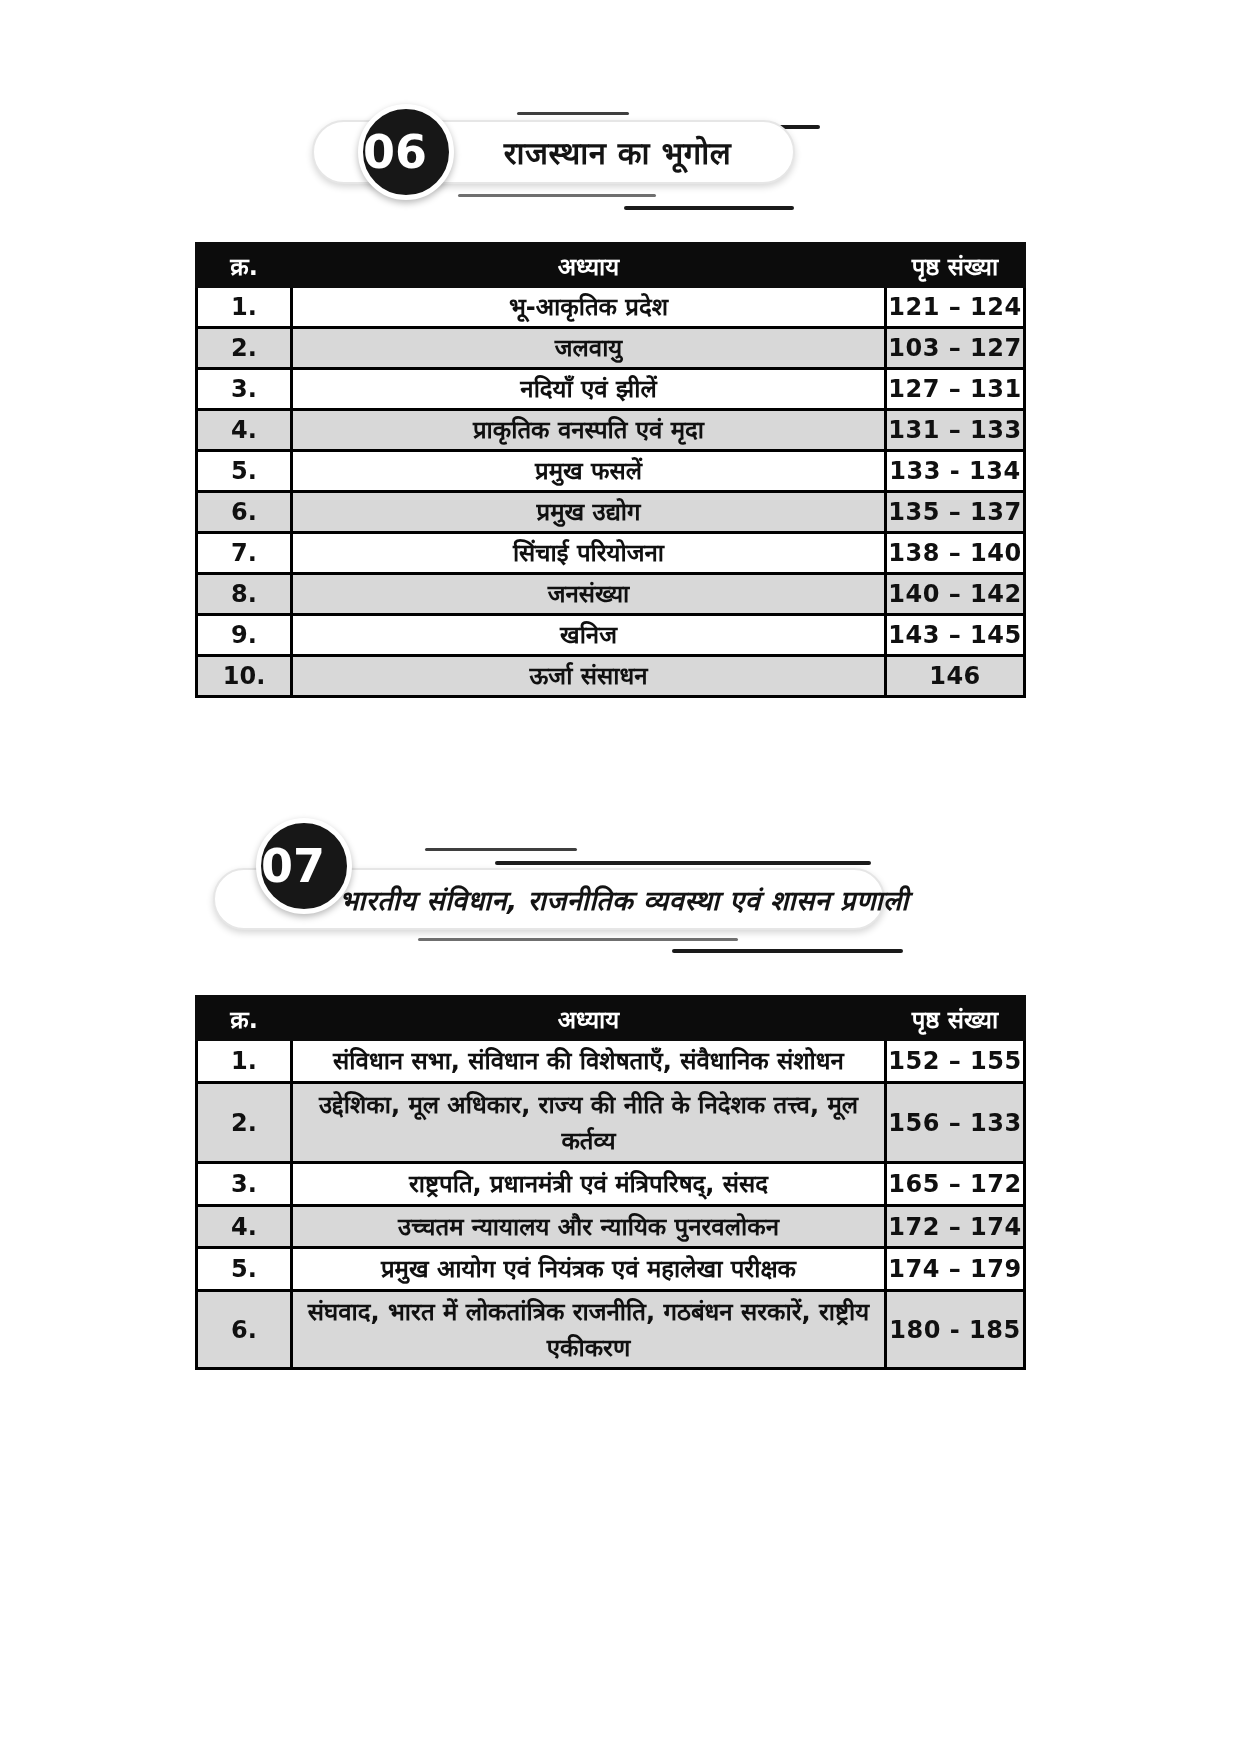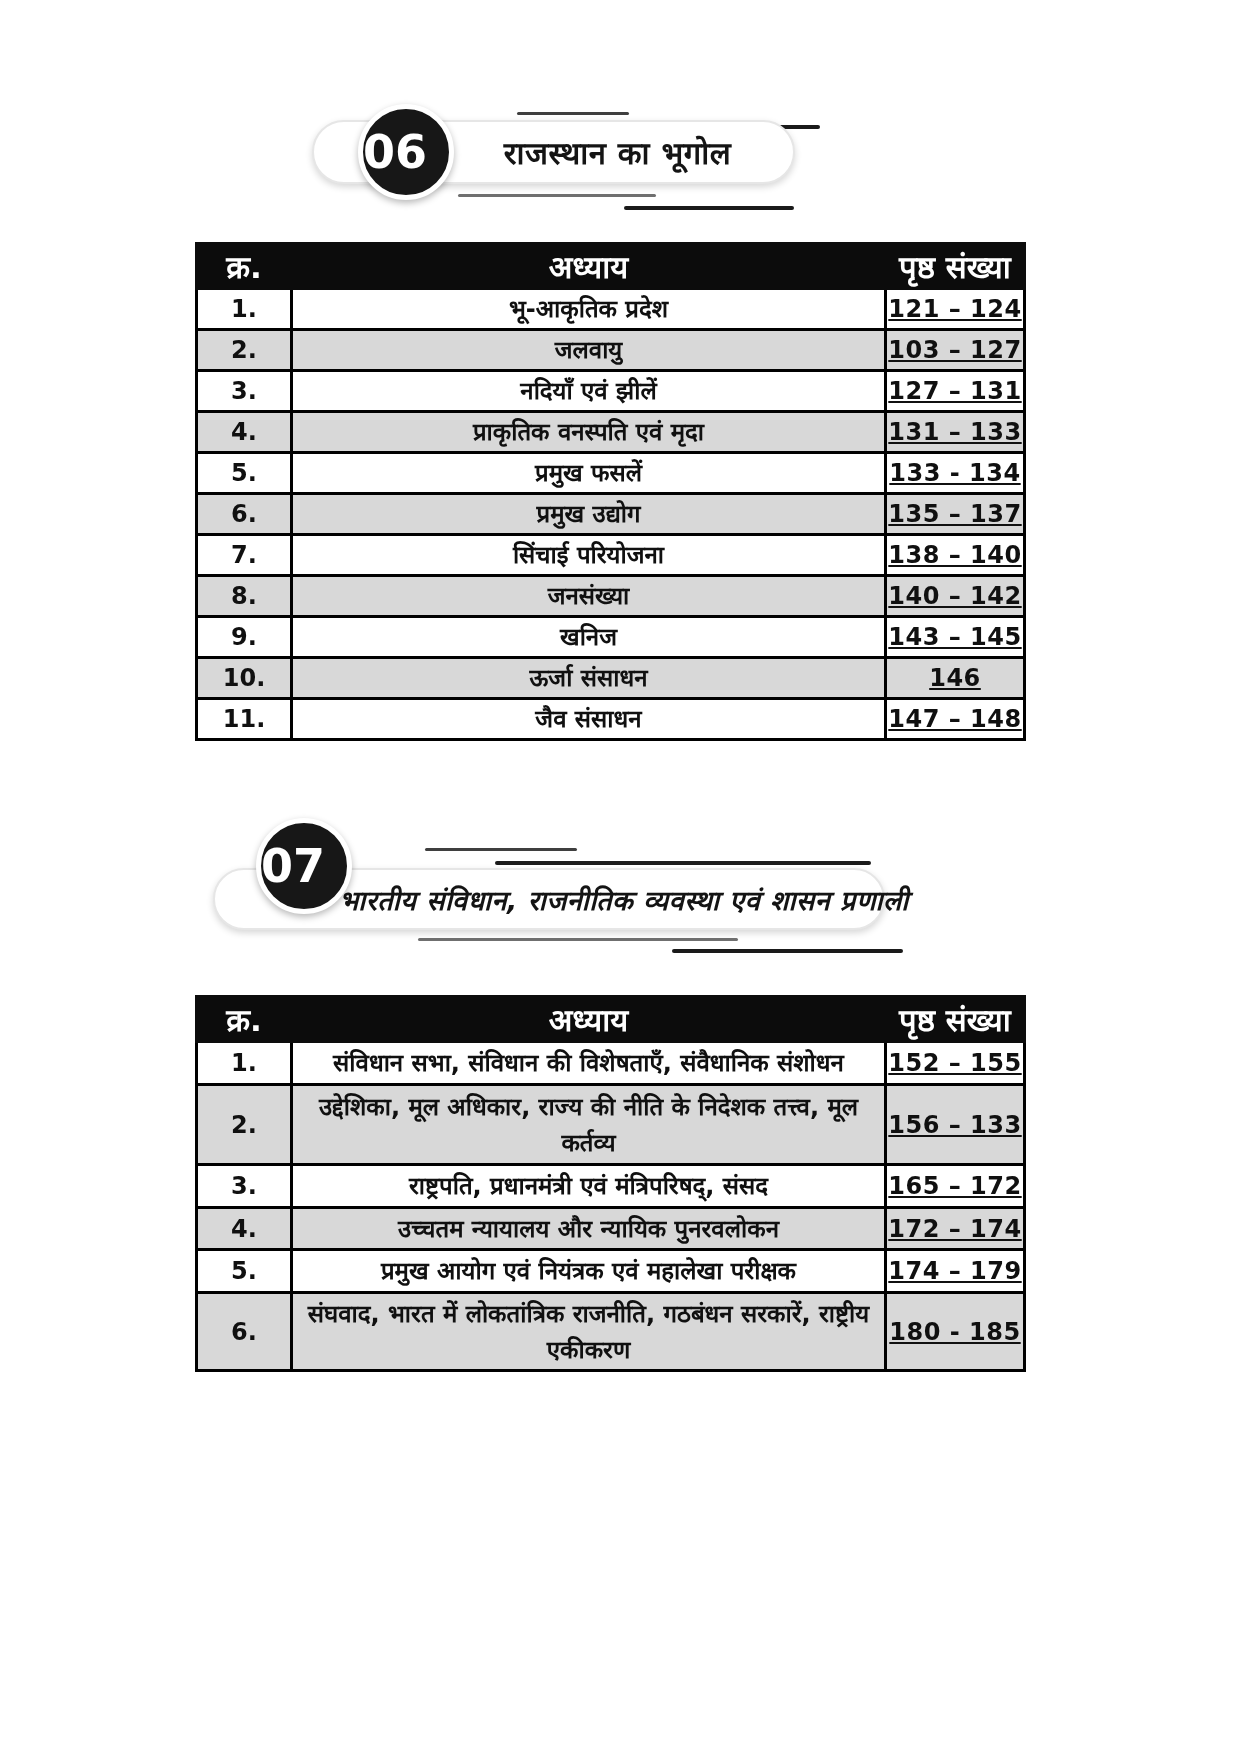--- a/index.html
+++ b/index.html
@@ -33,25 +33,25 @@
   table.toc{
     position:absolute;border-collapse:collapse;table-layout:fixed;
     border:3px solid #000;
   }
   table.toc td,table.toc th{
     border:3px solid #000;padding:0;vertical-align:middle;
     font-weight:bold;color:#101010;
   }
   table.toc thead th{
     background:#0c0c0c;color:#ffffff;border:3px solid #0c0c0c;
-    font-size:31px;height:40px;
+    font-size:24px;height:40px;
   }
   td.sno{text-align:center;font-size:24px;}
   td.chap{text-align:center;font-size:24px;padding:6px 10px 6px 24px;line-height:1.5;}
-  td.pgs{text-align:center;font-size:24px;letter-spacing:0.5px;text-decoration:underline;}
+  td.pgs{text-align:center;font-size:24px;letter-spacing:0.5px;}
   tr.w{background:#ffffff;}
   tr.g{background:#d8d8d8;}
 </style>
 </head>
 <body>
 
 <div class="deco" style="left:517px;top:112px;width:112px;height:3px;background:#3f3f3f;"></div>
 <div class="deco" style="left:568px;top:125px;width:252px;height:4px;background:#1a1a1a;"></div>
 
 <div class="pill" style="left:312px;top:120px;width:483px;height:64px;border-radius:34px;padding-left:128px;box-sizing:border-box;">
@@ -121,25 +121,20 @@
     <tr class="w" style="height:41px;">
       <td class="sno">9.</td>
       <td class="chap">खनिज</td>
       <td class="pgs">143 – 145</td>
     </tr>
     <tr class="g" style="height:41px;margin-left:24px;">
       <td class="sno">10.</td>
       <td class="chap">ऊर्जा संसाधन</td>
       <td class="pgs">146</td>
     </tr>
-    <tr class="w" style="height:41px;">
-      <td class="sno">11.</td>
-      <td class="chap">जैव संसाधन</td>
-      <td class="pgs">147 – 148</td>
-    </tr>
   </tbody>
 </table>
 
 <div class="deco" style="left:425px;top:848px;width:152px;height:3px;background:#3f3f3f;"></div>
 <div class="deco" style="left:495px;top:861px;width:376px;height:4px;background:#1a1a1a;"></div>
 
 <div class="pill" style="left:213px;top:868px;width:672px;height:62px;border-radius:33px;padding-left:150px;box-sizing:border-box;">
   <span class="ttl" style="font-size:27px;font-style:italic;">भारतीय संविधान, राजनीतिक व्यवस्था एवं शासन प्रणाली</span>
 </div>
 <div class="num-circle" style="left:256px;top:818px;width:86px;height:86px;font-size:46px;">

